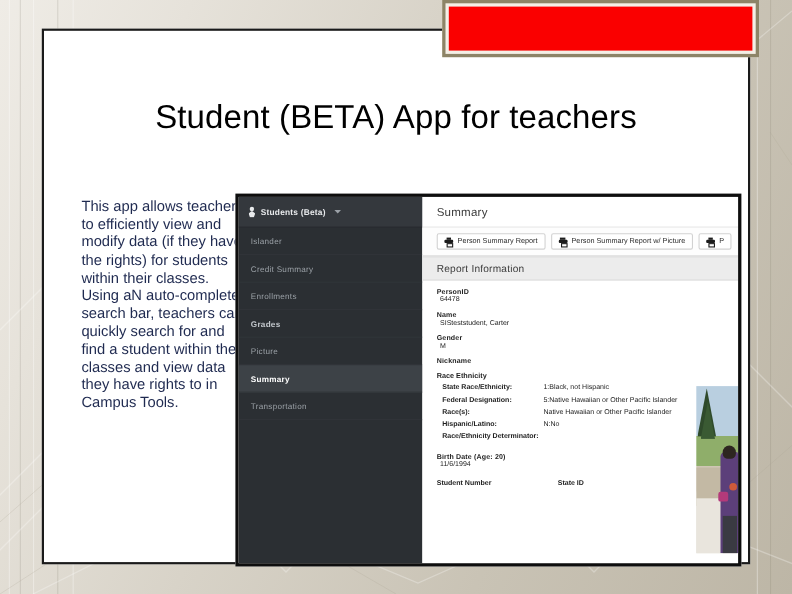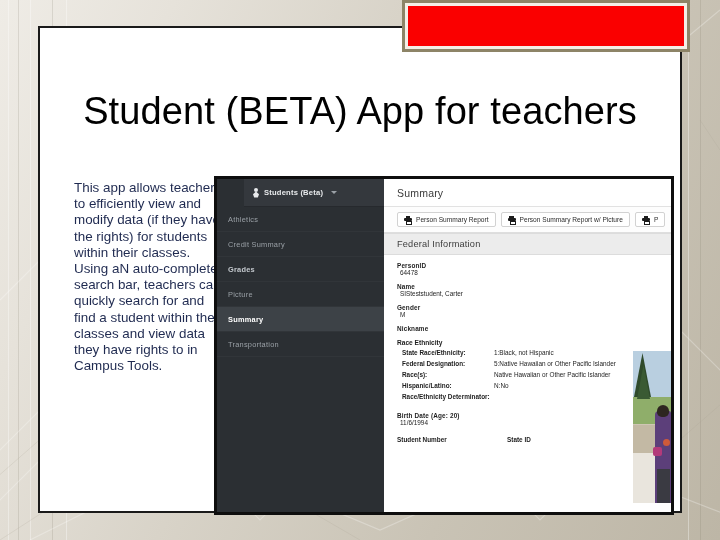--- a/index.html
+++ b/index.html
@@ -31,21 +31,21 @@
   #banner-frame{
     position:absolute;left:362px;top:-28px;width:288px;height:52px;
     background:#f4efe6;border:3px solid #8d8467;box-sizing:border-box;
     padding:3px;
   }
   #banner-fill{width:100%;height:100%;background:#fa0000;}
 
   
   #slide-title{
     position:absolute;left:0;right:0;top:62px;text-align:center;
-    font-size:38px;color:#000;letter-spacing:.1px;white-space:nowrap;
+    font-size:30px;color:#000;letter-spacing:.1px;white-space:nowrap;
   }
 
   
   #body-copy{
     position:absolute;left:34px;top:152px;width:153px;
     font-size:13.4px;line-height:16.2px;color:#1f2a50;
   }
 
   
   #app-shot{
@@ -56,21 +56,20 @@
   }
   
   #app-sidebar{
     width:167px;flex:0 0 167px;background:#2b2f33;color:#b9bec3;
     font-size:7.4px;display:flex;flex-direction:column;
   }
   #sidebar-header{
     height:27px;flex:0 0 27px;background:#34383d;
     display:flex;align-items:center;gap:5px;padding:0 9px;
     border-bottom:1px solid #26292d;
-    margin-left:27px;
   }
   #sidebar-header .lbl{font-weight:bold;color:#e8eaec;font-size:7.6px;letter-spacing:.2px;}
   .person-ic{width:6px;height:10px;position:relative;flex:0 0 6px;}
   .person-ic i{position:absolute;background:#e8eaec;}
   .person-ic i.h{width:4px;height:4px;border-radius:50%;left:1px;top:0;}
   .person-ic i.b{width:6px;height:6px;left:0;top:4px;
      clip-path:polygon(50% 0,100% 45%,80% 100%,20% 100%,0 45%);}
   .caret{width:0;height:0;border-left:3px solid transparent;border-right:3px solid transparent;
      border-top:3.5px solid #9ba1a7;margin-left:3px;}
   .side-item{
@@ -178,24 +177,27 @@
     <div id="app-sidebar">
       <div id="sidebar-header">
         <span class="person-ic">
             <i class="h"></i>
             <i class="b"></i>
           </span>
         <span class="lbl">Students (Beta)</span>
         <span class="caret"></span>
       </div>
       <div class="side-item">
-          <span>Athletics</span>
+          <span>Islander</span>
         </div>
       <div class="side-item">
           <span>Credit Summary</span>
+        </div>
+      <div class="side-item">
+          <span>Enrollments</span>
         </div>
       <div class="side-item semi">
           <span>Grades</span>
         </div>
       <div class="side-item">
           <span>Picture</span>
         </div>
       <div class="side-item active">
           <span>Summary</span>
         </div>
@@ -227,21 +229,21 @@
         <div class="report-btn">
           <span class="printer">
               <i class="top"></i>
               <i class="mid"></i>
               <i class="bot"></i>
             </span>
           <span>P</span>
         </div>
       </div>
 
-      <div id="section-head">Federal Information</div>
+      <div id="section-head">Report Information</div>
 
       <div id="info-body">
 
         <div class="fld">
           <div class="k">PersonID</div>
           <div class="v">64478</div>
         </div>
         <div class="fld">
           <div class="k">Name</div>
           <div class="v">SISteststudent, Carter</div>

